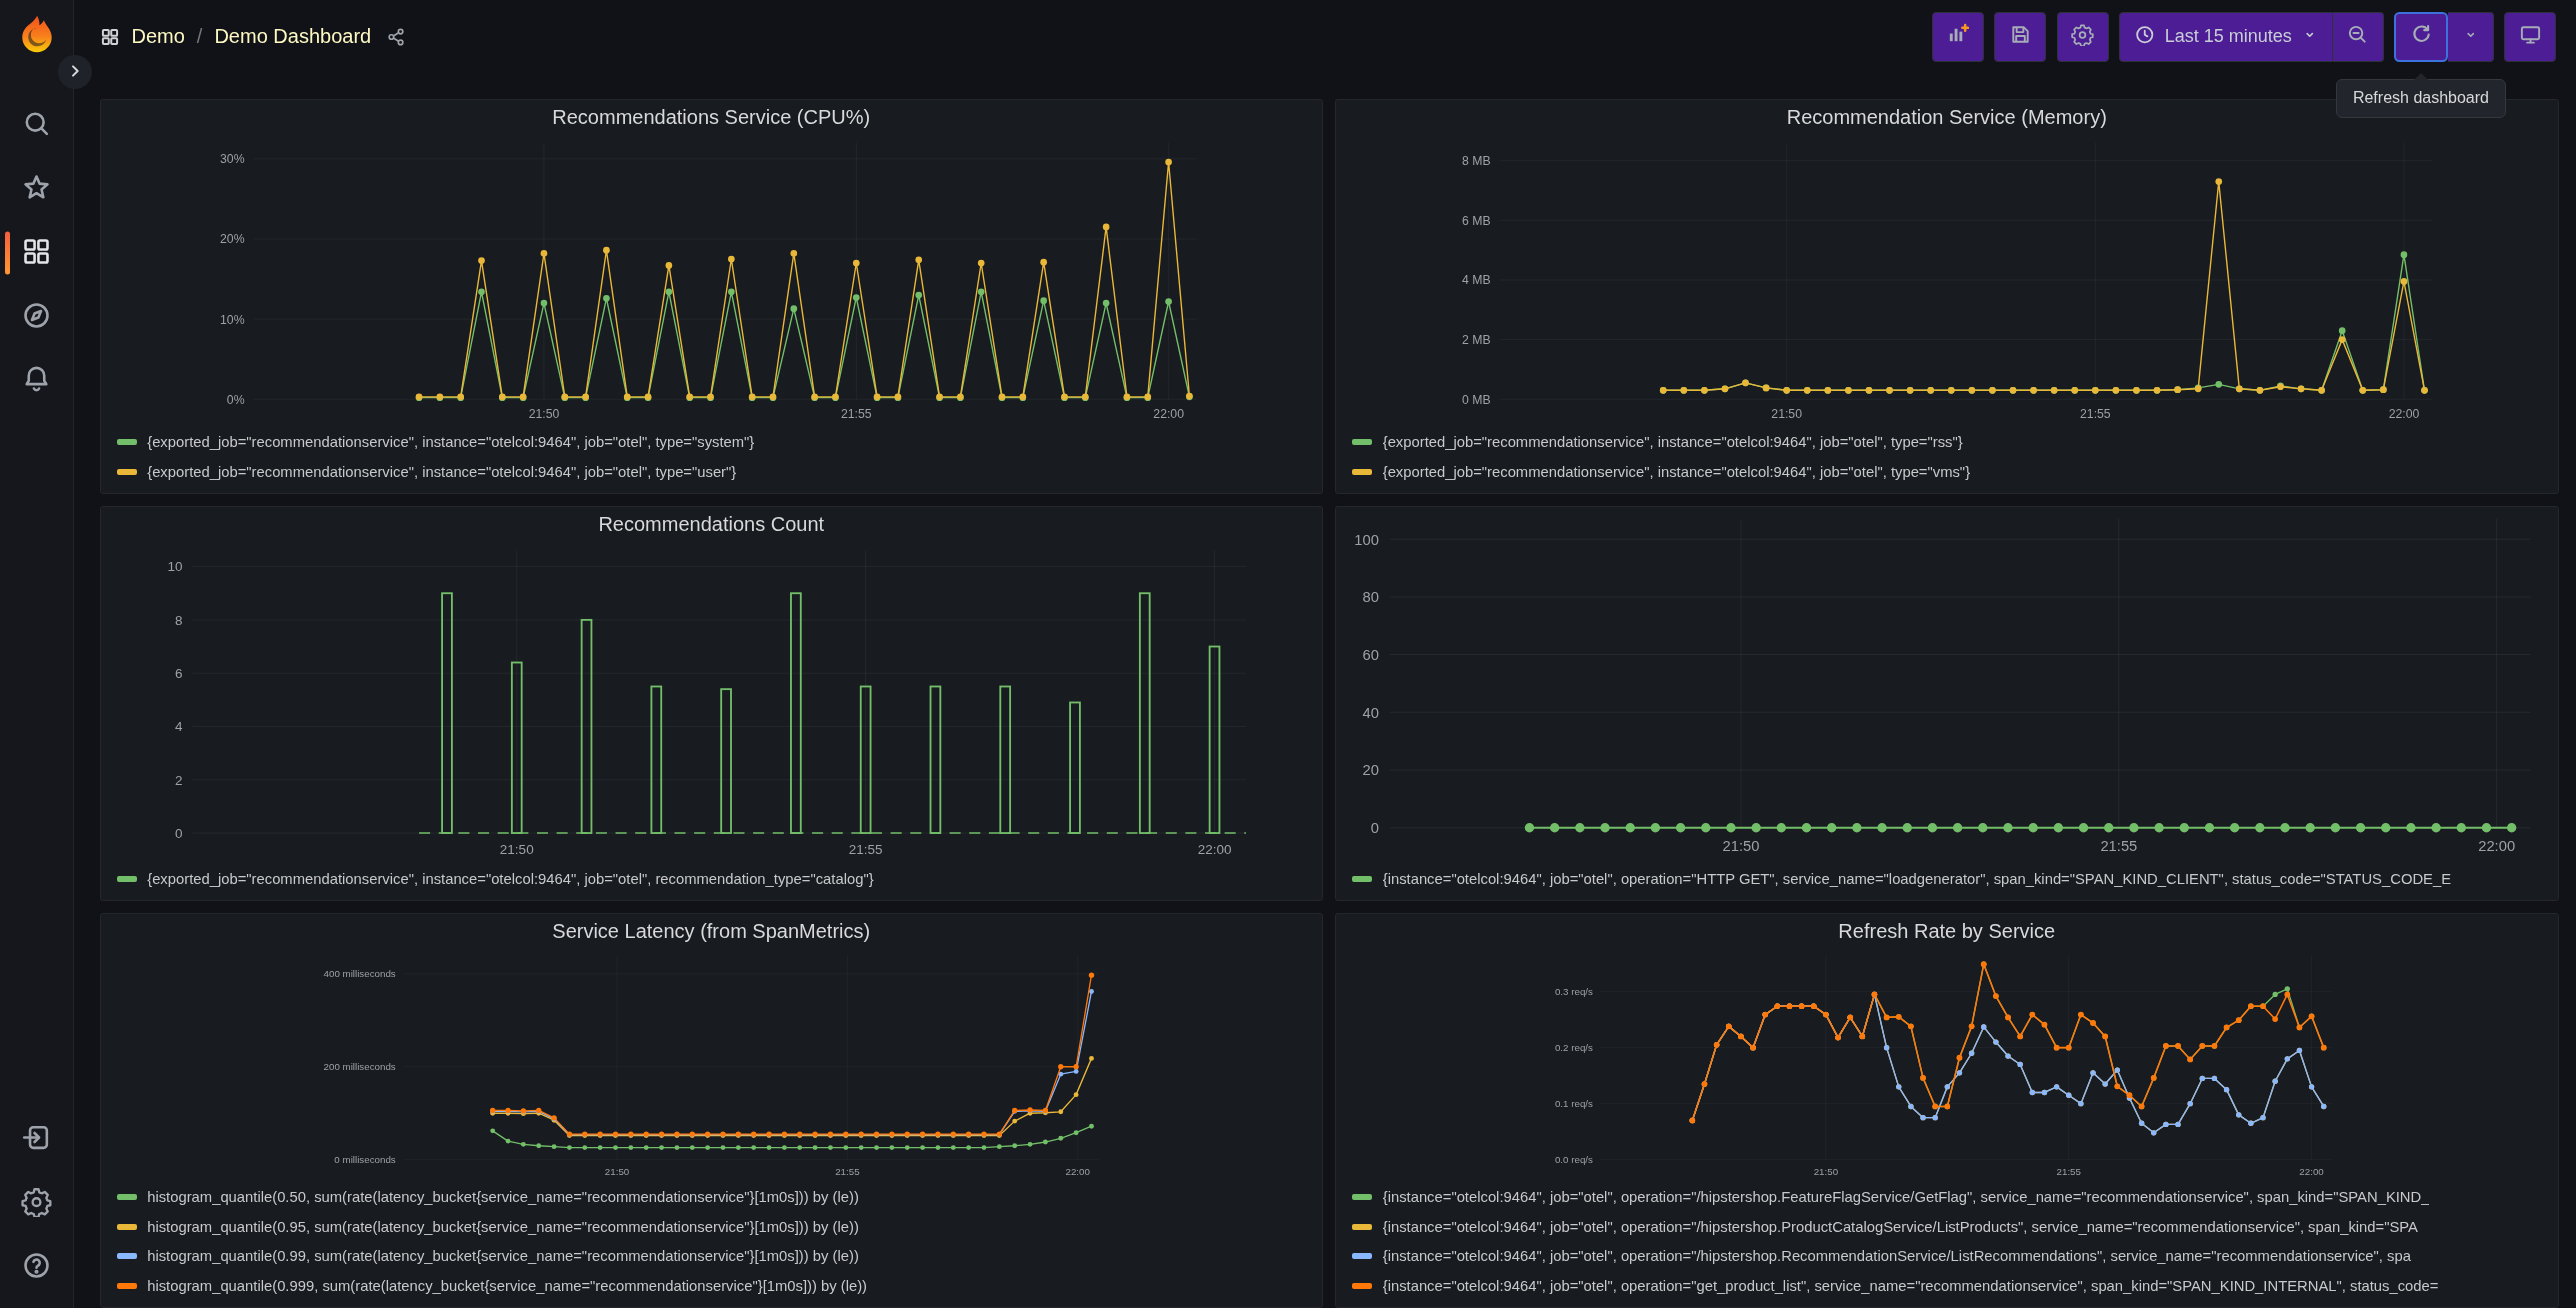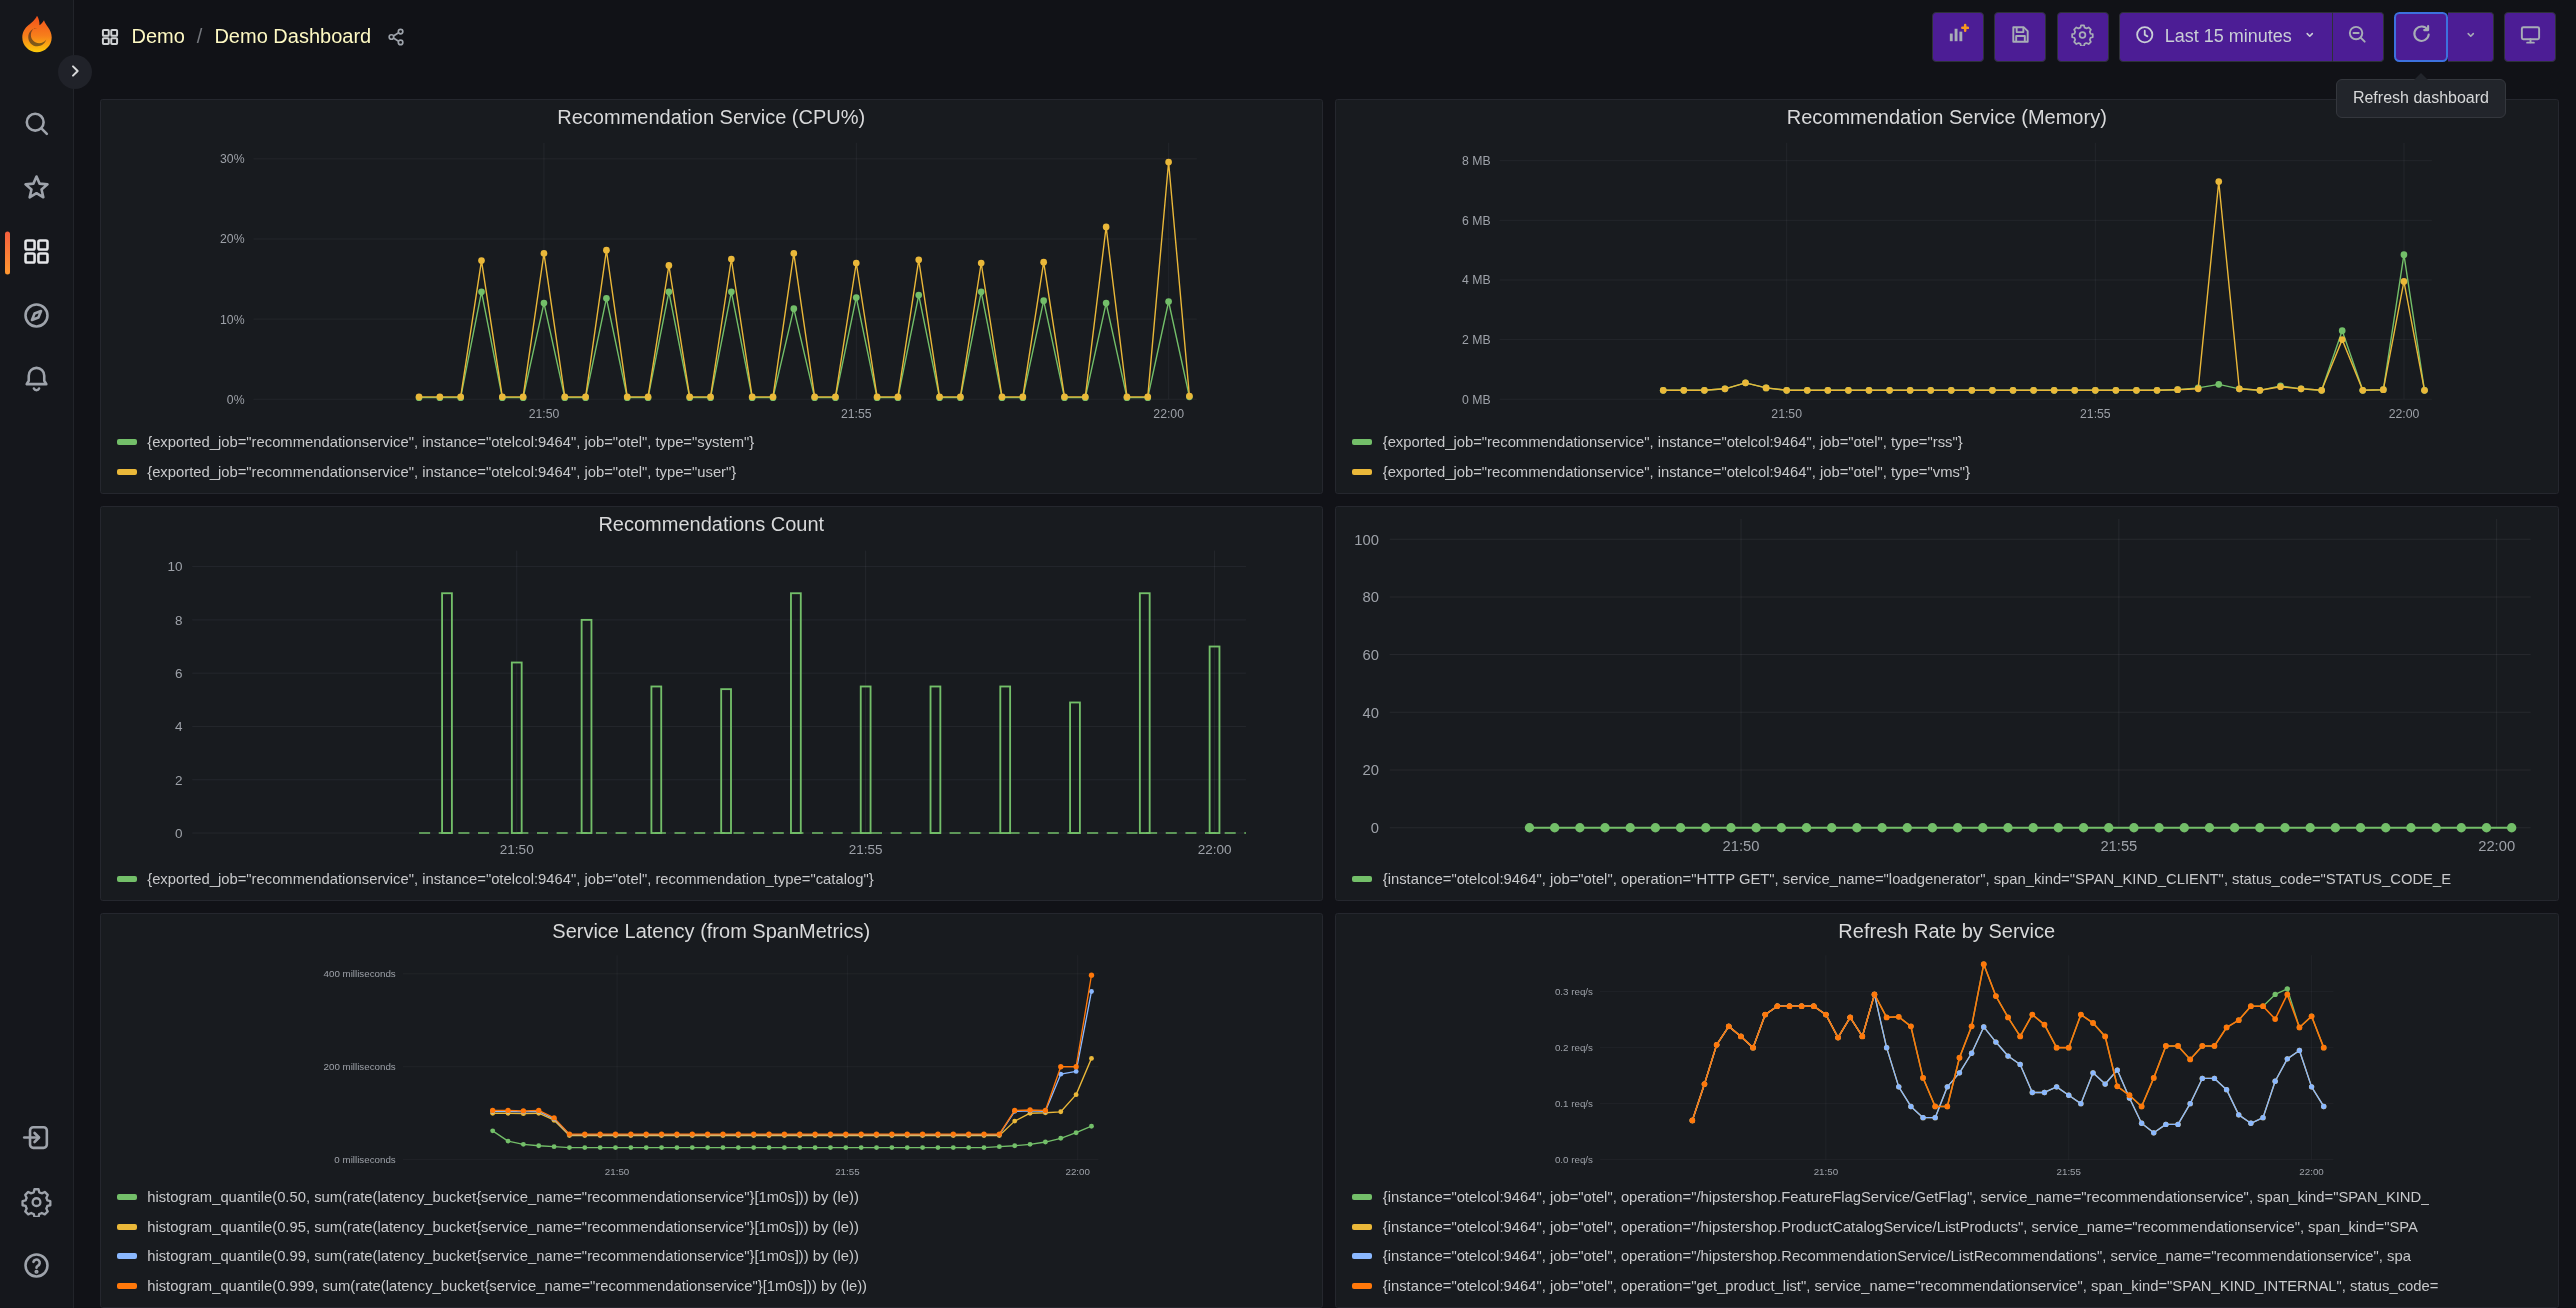--- a/index.html
+++ b/index.html
@@ -247,21 +247,21 @@
                 <path d="M8.5 20.5h7"></path>
               </svg></span>
         </button>
       </div>
       <div class="tooltip">Refresh dashboard</div>
     </header>
 
     <main class="grid">
       <article class="panel">
         <header class="panel-header">
-          <h2 class="panel-title">Recommendation Service (CPU%)</h2>
+          <h2 class="panel-title">Recommendations Service (CPU%)</h2>
           </header>
         <div class="plot">
             <svg viewBox="0 0 1820 522">
               <line x1="88" y1="474" x2="1780" y2="474" stroke="rgba(204,204,220,0.08)" stroke-width="1.5"></line>
               <text x="72" y="482" text-anchor="end" fill="#9da1a8" font-size="22">0%</text>
               <line x1="88" y1="330.25" x2="1780" y2="330.25" stroke="rgba(204,204,220,0.08)" stroke-width="1.5"></line>
               <text x="72" y="338.25" text-anchor="end" fill="#9da1a8" font-size="22">10%</text>
               <line x1="88" y1="186.5" x2="1780" y2="186.5" stroke="rgba(204,204,220,0.08)" stroke-width="1.5"></line>
               <text x="72" y="194.5" text-anchor="end" fill="#9da1a8" font-size="22">20%</text>
               <line x1="88" y1="42.75" x2="1780" y2="42.75" stroke="rgba(204,204,220,0.08)" stroke-width="1.5"></line>

